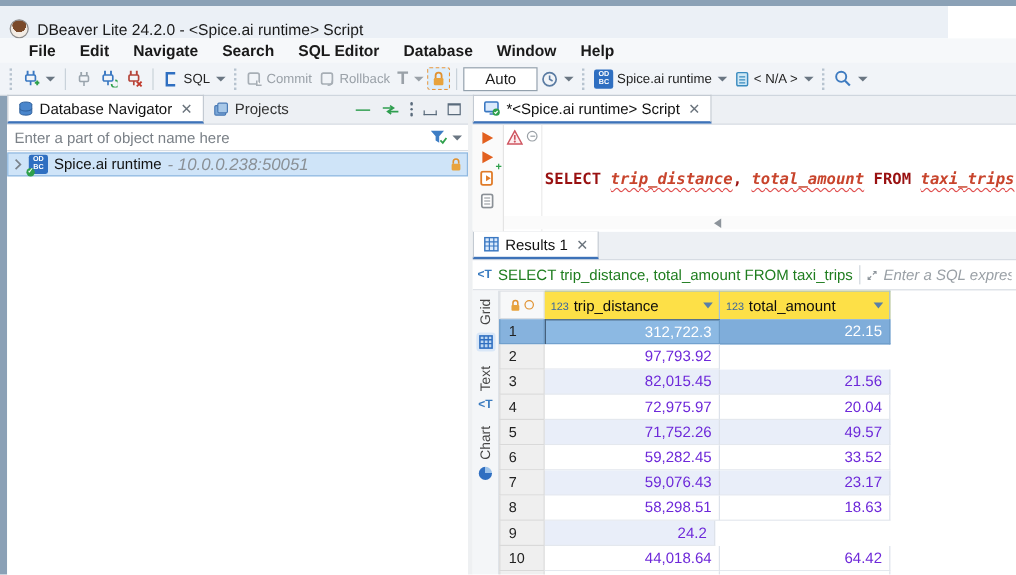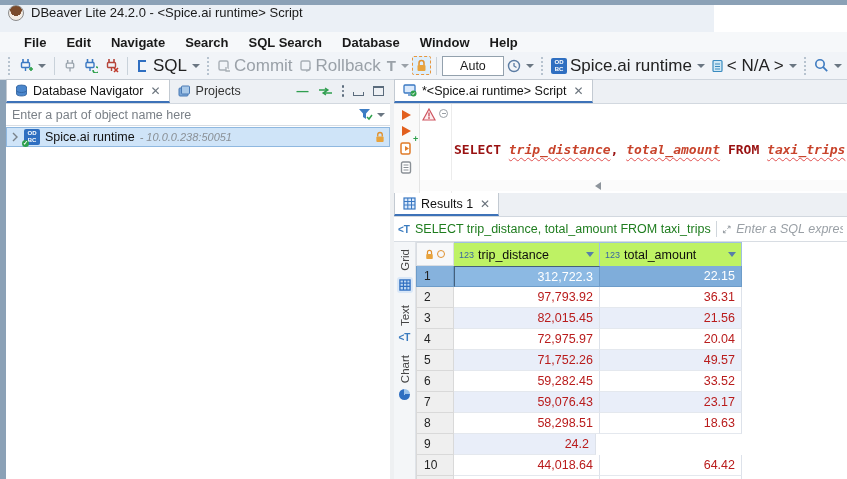--- a/index.html
+++ b/index.html
@@ -2,30 +2,30 @@
 <html><head>
 <meta charset="utf-8">
 <style>
   * { box-sizing: border-box; margin: 0; padding: 0; }
   html,body { width:847px; height:479px; overflow:hidden; }
   body { font-family:"Liberation Sans", sans-serif; font-size:13px; color:#1a1a1a; background:#fff; }
   #app { position:relative; width:847px; height:479px; background:#fff; overflow:hidden; }
 
   
   #topstrip { position:absolute; left:0; top:0; width:847px; height:5px; background:#8ba1b6; }
-  #titlebar { position:absolute; left:0; top:5px; width:714px; height:27px; background:#ebf0f6; display:flex; align-items:flex-start; padding-left:8px; }
+  #titlebar { position:absolute; left:0; top:5px; width:790px; height:27px; background:#ebf0f6; display:flex; align-items:flex-end; padding-left:8px; }
   .app-icon { width:16px; height:16px; border-radius:50%; border:1px solid #8a8a8a; background:
       radial-gradient(circle at 50% 30%, #7a4a2b 0 46%, #f3ece4 48% 100%); margin-right:7px; }
   #menubar { position:absolute; left:0; top:32px; width:847px; height:20px; background:#f6f8fa; display:flex; align-items:center; padding-left:14px; }
   .menu-item { padding:2px 10px; cursor:default;font-weight:bold; }
   #toolbar { position:absolute; left:0; top:52px; width:847px; height:28px; background:#f1f4f8; border-bottom:1px solid #cfd6de; display:flex; align-items:center; padding-left:4px; }
   .tb-handle { width:3px; height:18px; border-left:2px dotted #b7c3cf; margin:0 4px; }
   .tb-sep { width:1px; height:18px; background:#c9d2da; margin:0 5px; }
   .tb-btn { display:flex; align-items:center; gap:3px; padding:2px 3px; border-radius:3px; }
-  .tb-label { font-size:17px; color:#222; }
+  .tb-label { font-size:11px; color:#222; }
   .tb-label.gray { color:#9aa1a8; }
   .dd { width:0; height:0; border-left:4px solid transparent; border-right:4px solid transparent; border-top:4px solid #6a7682; margin-left:2px; }
   .dd.gray { border-top-color:#9aa1a8; }
   .combo { width:62px; height:20px; background:#fff; border:1px solid #93a1ad; display:flex; align-items:center; justify-content:center; font-size:12.5px; }
   .lock-toggle { background:#ddeefc; border:1px dashed #e8963c; border-radius:2px; padding:2px 3px; }
   .odbc-badge { width:16px; height:16px; background:#2f6fc1; border-radius:2px; color:#fff; font-size:6px; font-weight:bold; line-height:7px; text-align:center; padding-top:1px; position:relative; flex:none; }
   .odbc-badge .chk { position:absolute; left:-2px; bottom:-2px; width:7px; height:7px; background:#2ea04c; border-radius:50%; color:#fff; font-size:6px; line-height:7px; }
 
   
   #leftstrip { position:absolute; left:0; top:80px; width:6px; height:399px; background:#8ba1b6; }
@@ -44,21 +44,21 @@
   .dots3 i { width:2.5px; height:2.5px; background:#5a6b7c; border-radius:50%; }
   .win-min { width:11px; height:4px; border:1px solid #5a6b7c; border-top:none; margin-top:5px; }
   .win-max { width:11px; height:10px; border:1px solid #5a6b7c; border-top:2px solid #5a6b7c; }
 
   
   .filter-row { height:22px; border-bottom:1px solid #d8dde3; display:flex; align-items:center; background:#fff; }
   .filter-row input { flex:1; border:none; outline:none; font-size:12.5px; font-family:"Liberation Sans",sans-serif; padding:2px 6px; color:#333; background:transparent; }
   .filter-row input::placeholder { color:#7a8087; }
   .tree-row { height:20px; margin-top:1px; background:#cfe4f8; border:1px solid #8fb8e0; display:flex; align-items:center; gap:5px; padding:0 4px; }
   .tree-name { font-size:12.5px; color:#111; }
-  .tree-detail { font-size:11px; font-style:italic; color:#8a9096; }
+  .tree-detail { font-size:14px; font-style:italic; color:#8a9096; }
   .spacer { flex:1; }
 
   
   #editor { position:relative; width:453px; height:89px; background:#fff; overflow:hidden; }
   #ed-iconbar { position:absolute; left:0; top:0; width:26px; height:89px; background:#fafafa; border-right:1px solid #e4e4e4; display:flex; flex-direction:column; align-items:center; gap:6px; padding-top:6px; }
   .play-tri { width:0; height:0; border-left:9px solid #e2601f; border-top:5.5px solid transparent; border-bottom:5.5px solid transparent; position:relative; }
   .plus-g { position:absolute; left:2px; top:3px; color:#2ea04c; font-size:9px; font-weight:bold; }
   #ed-ann { position:absolute; left:26px; top:0; width:18px; height:89px; }
   #ed-fold { position:absolute; left:44px; top:0; width:14px; height:89px; border-right:1px solid #ececec; }
   .fold-minus { display:inline-block; width:9px; height:9px; border:1px solid #9aa0a6; border-radius:50%; position:relative; margin:5px 0 0 1px; }
@@ -83,27 +83,27 @@
   #res-sidetabs { position:absolute; left:0; top:0; width:22px; height:237px; background:#f4f6f8; border-right:1px solid #dfe3e8; display:flex; flex-direction:column; align-items:center; padding-top:3px; }
   .side-label { writing-mode:vertical-rl; transform:rotate(180deg); font-size:11.5px; color:#444; margin:4px 0; }
   .side-ic { margin:2px 0 8px 0; }
   .side-ic.sel { background:#d9e7f7; border-radius:3px; padding:2px; }
   .pie { width:11px; height:11px; border-radius:50%; background:conic-gradient(#9dc3ea 0 90deg, #2f6fc1 90deg 360deg); }
 
   #grid { position:absolute; left:22px; top:0; }
   .g-header { display:flex; height:24px; }
   .g-corner { width:38px; background:#f7f8f9; border:1px solid #d9dde2; display:flex; align-items:center; justify-content:center; gap:3px; }
   .ring { width:8px; height:8px; border:1.5px solid #e0912f; border-radius:50%; }
-  .g-hcell { height:24px; background:#bef264; border-right:1px solid #9fc0e0; border-top:1px solid #9fc0e0; display:flex; align-items:center; padding:0 5px; gap:4px; }
+  .g-hcell { height:24px; background:#fde047; border-right:1px solid #9fc0e0; border-top:1px solid #9fc0e0; display:flex; align-items:center; padding:0 5px; gap:4px; }
   .g-hcell .tbadge { font-size:9px; color:#3b67a0; }
   .g-hcell .cname { font-size:12.5px; color:#0d0d0d; }
   .sort-tri { margin-left:auto; width:0; height:0; border-left:4.5px solid transparent; border-right:4.5px solid transparent; border-top:5px solid #587fa8; }
   .g-row { display:flex; height:21px; }
   .g-num { width:38px; background:#efefef; border:1px solid #d9d9d9; border-top:none; font-size:12px; color:#222; padding-left:7px; display:flex; align-items:center; }
-  .g-cell { height:21px; border-right:1px solid #dde2ea; border-bottom:1px solid #e4e8ee; font-size:12.5px; display:flex; align-items:center; justify-content:flex-end; padding-right:6px; background:#fff; color:#b91c1c; }
+  .g-cell { height:21px; border-right:1px solid #dde2ea; border-bottom:1px solid #e4e8ee; font-size:12.5px; display:flex; align-items:center; justify-content:flex-end; padding-right:6px; background:#fff; color:#6d28d9; }
   .g-row.stripe .g-cell { background:#e9eef9; }
   .g-row.sel .g-cell { background:#7fadda; color:#fff; border-right-color:#6d9cc9; border-bottom-color:#6d9cc9; }
   .g-row.sel .g-num { background:#86b2dd; border-color:#6d9cc9; }
   .g-cell.focused { background:#8cb9e3 !important; border:1.5px solid #45607b; }
   .c1 { width:146px; } .c2 { width:142px; }
 
   svg { display:block; }
 </style>
 </head>
 <body>
@@ -114,21 +114,21 @@
   <div id="titlebar">
     <span class="app-icon"></span>
     <span>DBeaver Lite 24.2.0 - &lt;Spice.ai runtime&gt; Script</span>
   </div>
 
   <div id="menubar">
       <div class="menu-item">File</div>
       <div class="menu-item">Edit</div>
       <div class="menu-item">Navigate</div>
       <div class="menu-item">Search</div>
-      <div class="menu-item">SQL Search</div>
+      <div class="menu-item">SQL Editor</div>
       <div class="menu-item">Database</div>
       <div class="menu-item">Window</div>
       <div class="menu-item">Help</div>
     </div>
 
   <div id="toolbar">
     <span class="tb-handle"></span>
     <span class="tb-btn">
       <svg width="15" height="15" viewBox="0 0 15 15">
           <path d="M5 1v3.5 M10 1v3.5" stroke="#3a78c2" stroke-width="1.6" fill="none"></path>
@@ -395,21 +395,20 @@
         </div>
         <div>
             <div class="g-row sel">
               <div class="g-num">1</div>
               <div class="g-cell c1 focused">312,722.3</div>
               <div class="g-cell c2">22.15</div>
             </div>
             <div class="g-row">
               <div class="g-num">2</div>
               <div class="g-cell c1">97,793.92</div>
-              <div class="g-cell c2">36.31</div>
             </div>
             <div class="g-row stripe">
               <div class="g-num">3</div>
               <div class="g-cell c1">82,015.45</div>
               <div class="g-cell c2">21.56</div>
             </div>
             <div class="g-row">
               <div class="g-num">4</div>
               <div class="g-cell c1">72,975.97</div>
               <div class="g-cell c2">20.04</div>

